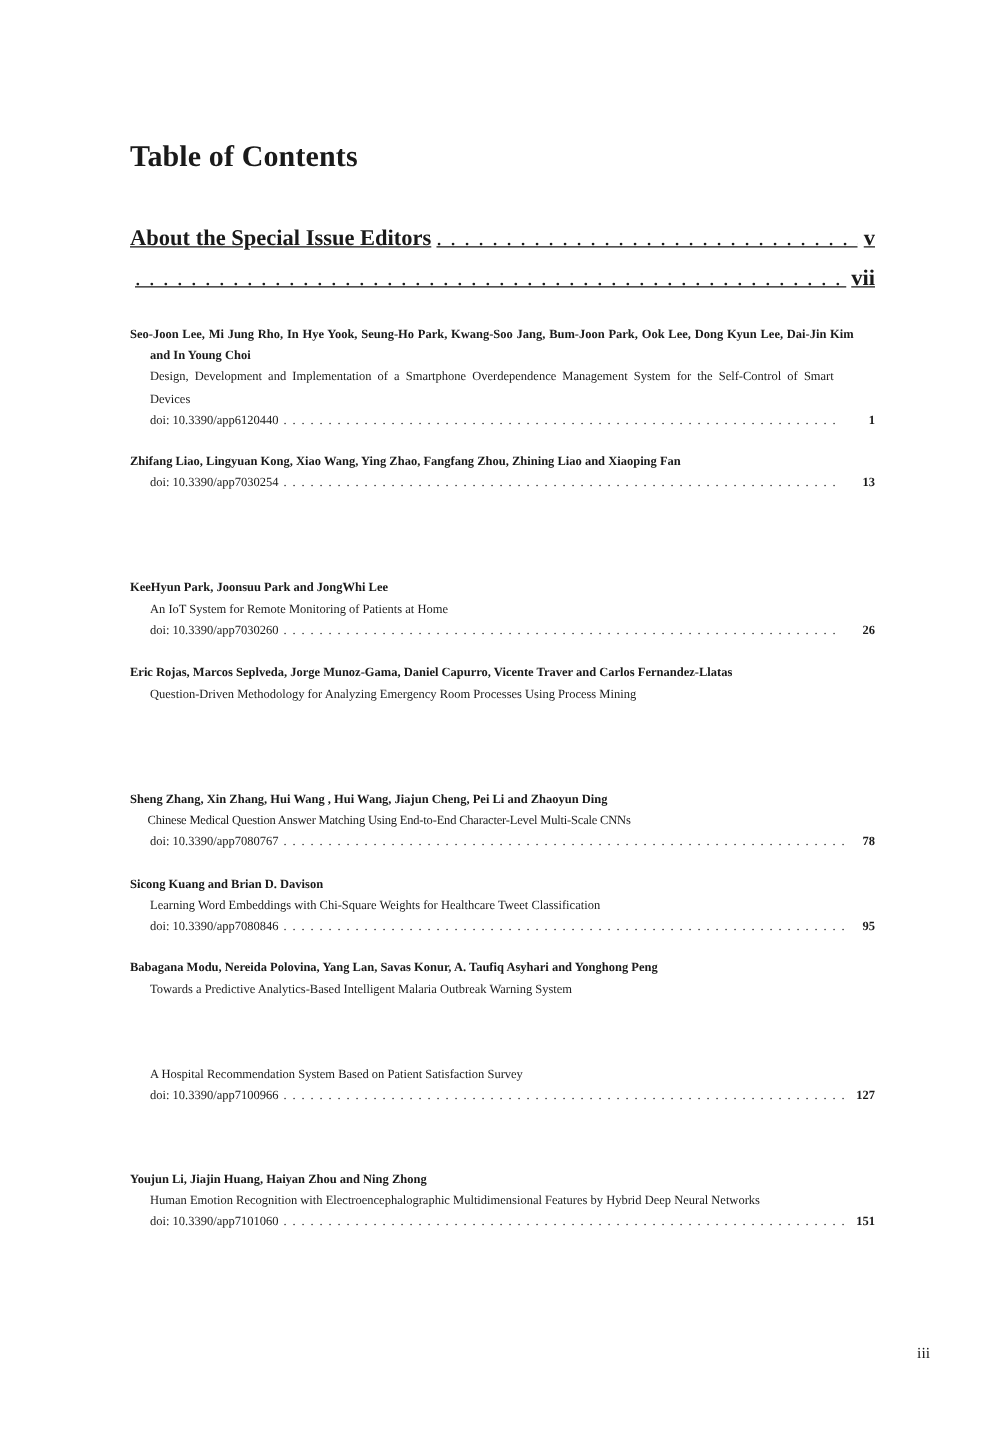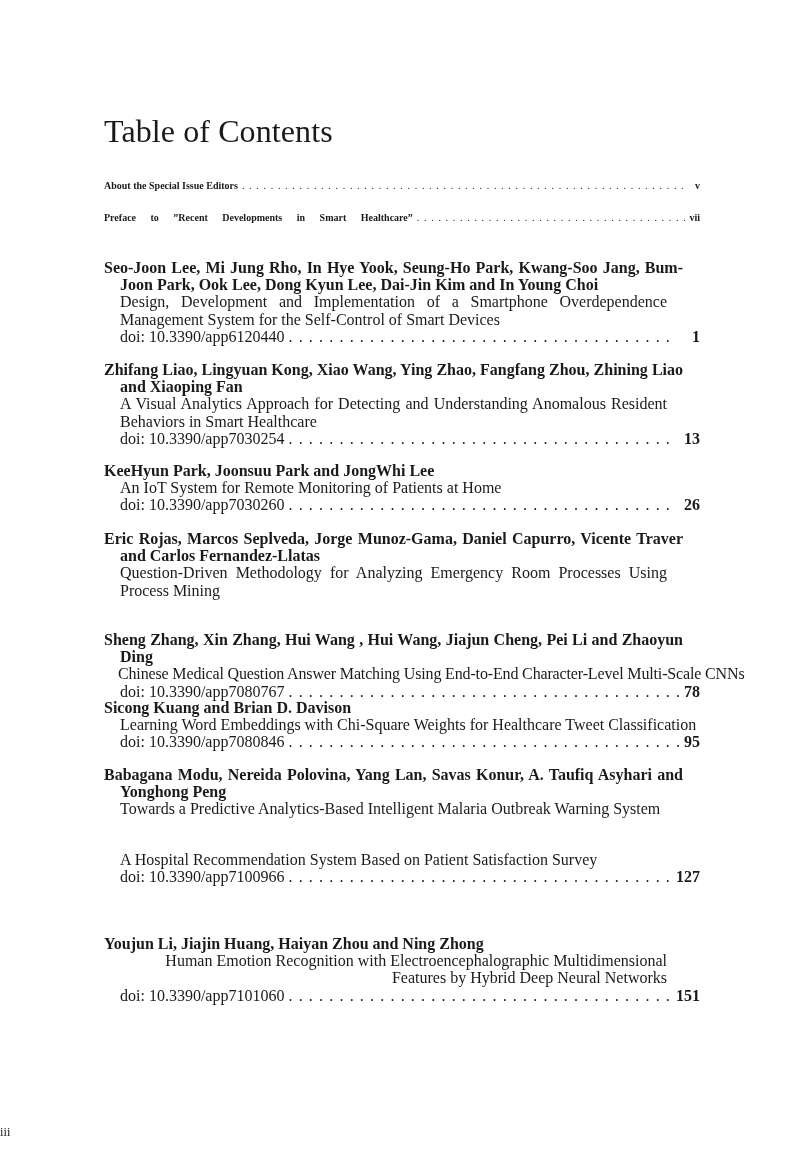--- a/index.html
+++ b/index.html
@@ -1,68 +1,66 @@
 <!DOCTYPE html>
 <html><head>
 <meta charset="utf-8">
 <style>
   html, body { margin: 0; padding: 0; background: #ffffff; }
   body { width: 803px; height: 1153px; position: relative; overflow: hidden;
          font-family: "Liberation Serif", "DejaVu Serif", serif; color: #1a1a1a; }
-  .page-title { position: absolute; left: 104px; top: 113px; font-size: 32px; font-weight: normal; margin: 0; letter-spacing: 0.1px; }
-  .front { position: absolute; left: 104px; width: 596px; font-size: 10px; font-weight: bold; display: flex; align-items: center; }
+  .page-title { position: absolute; left: 104px; top: 113px; font-size: 24px; font-weight: bold; margin: 0; letter-spacing: 0.1px; }
+  .front { position: absolute; left: 104px; width: 596px; font-size: 18px; font-weight: bold; display: flex; align-items: center; text-decoration: underline; }
   .front .lbl { white-space: nowrap; }
   .front .lbl.spread { word-spacing: 12px; }
   .leader { flex: 1; overflow: hidden; white-space: nowrap; margin: 0 4px; font-weight: normal; letter-spacing: 0; }
   .leader::after { content: ". . . . . . . . . . . . . . . . . . . . . . . . . . . . . . . . . . . . . . . . . . . . . . . . . . . . . . . . . . . . . . . . . . . . . . . . . . . . . . . . . . . . . . . . . . . . . . . . . . . . . . . . . . . . . . . . . . . ."; letter-spacing: 1.1px; }
   .pg { font-weight: bold; white-space: nowrap; text-align: right; }
-  .entry { position: absolute; left: 104px; width: 596px; font-size: 16px; line-height: 17.2px; }
+  .entry { position: absolute; left: 104px; width: 596px; font-size: 10px; line-height: 17.2px; }
   .authors { font-weight: bold; width: 563px; text-align: justify; text-indent: 0; padding-left: 16px; margin-left: 0; }
   .authors-inner { display: block; text-indent: -16px; }
   .title-line { padding-left: 16px; width: 547px; text-align: justify; font-weight: normal; }
   .title-line.wide { width: 580px; padding-left: 14px; text-align: left; white-space: nowrap; letter-spacing: -0.15px; }
   .doi-row { display: flex; align-items: baseline; padding-left: 16px; font-weight: normal; }
   .doi-row .leader { margin: 0 2px 0 4px; }
   .doi-row .pg { min-width: 26px; }
-  .footer { position: absolute; top: 1125px; left: 0; width: 744px; text-align: left; font-size: 12.4px; }
+  .footer { position: absolute; top: 1075px; left: 0; width: 744px; text-align: right; font-size: 12.4px; }
 </style>
 </head>
 <body>
 
 <h1 class="page-title">Table of Contents</h1>
 
 <div class="front" style="top:180px;">
   <span class="lbl">About the Special Issue Editors</span>
   <span class="leader"></span>
   <span class="pg" style="min-width:10px;">v</span>
 </div>
 
 <div class="front" style="top:212px;">
-  <span class="lbl spread">Preface to ”Recent Developments in Smart Healthcare”</span>
   <span class="leader"></span>
   <span class="pg">vii</span>
 </div>
 
 <div class="entry" style="top:259px;">
   <div class="authors">
       <span class="authors-inner">Seo-Joon Lee, Mi Jung Rho, In Hye Yook, Seung-Ho Park, Kwang-Soo Jang, Bum-Joon Park, Ook Lee, Dong Kyun Lee, Dai-Jin Kim and In Young Choi</span>
     </div>
   <div class="title-line">Design, Development and Implementation of a Smartphone Overdependence Management System for the Self-Control of Smart Devices</div>
   <div class="doi-row">
     <span>doi: 10.3390/app6120440</span>
     <span class="leader"></span>
     <span class="pg">1</span>
   </div>
 </div>
 
 <div class="entry" style="top:361px;">
   <div class="authors">
       <span class="authors-inner">Zhifang Liao, Lingyuan Kong, Xiao Wang, Ying Zhao, Fangfang Zhou, Zhining Liao and Xiaoping Fan</span>
     </div>
-  <div class="title-line">A Visual Analytics Approach for Detecting and Understanding Anomalous Resident Behaviors in Smart Healthcare</div>
   <div class="doi-row">
     <span>doi: 10.3390/app7030254</span>
     <span class="leader"></span>
     <span class="pg">13</span>
   </div>
 </div>
 
 <div class="entry" style="top:462px;">
   <div class="authors">
       <span class="authors-inner">KeeHyun Park, Joonsuu Park and JongWhi Lee</span>
@@ -119,21 +117,21 @@
     <span>doi: 10.3390/app7100966</span>
     <span class="leader"></span>
     <span class="pg" style="min-width:20px;">127</span>
   </div>
 </div>
 
 <div class="entry" style="top:935px;">
   <div class="authors">
       <span class="authors-inner">Youjun Li, Jiajin Huang, Haiyan Zhou and Ning Zhong</span>
     </div>
-  <div class="title-line" style="text-align:right;">Human Emotion Recognition with Electroencephalographic Multidimensional Features by Hybrid Deep Neural Networks</div>
+  <div class="title-line" style="text-align:left;">Human Emotion Recognition with Electroencephalographic Multidimensional Features by Hybrid Deep Neural Networks</div>
   <div class="doi-row">
     <span>doi: 10.3390/app7101060</span>
     <span class="leader"></span>
     <span class="pg" style="min-width:20px;">151</span>
   </div>
 </div>
 
 <div class="footer">iii</div>
 
 </body></html>

